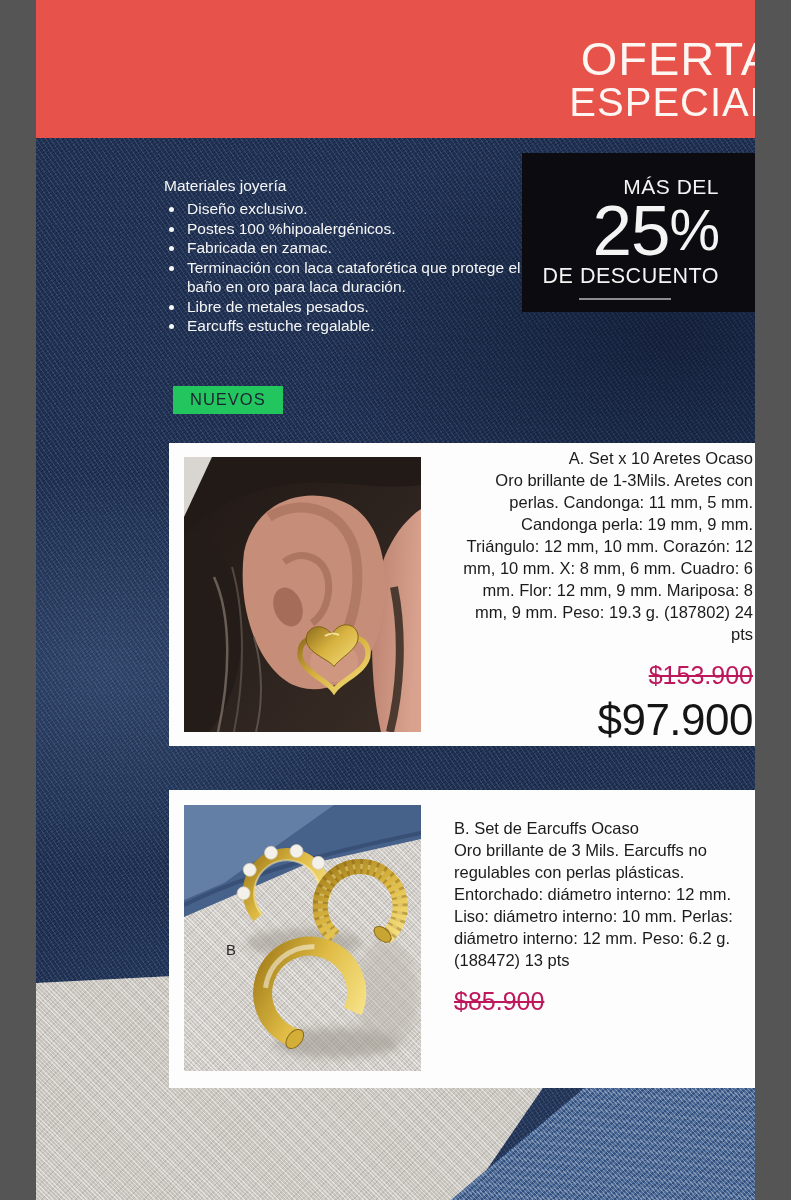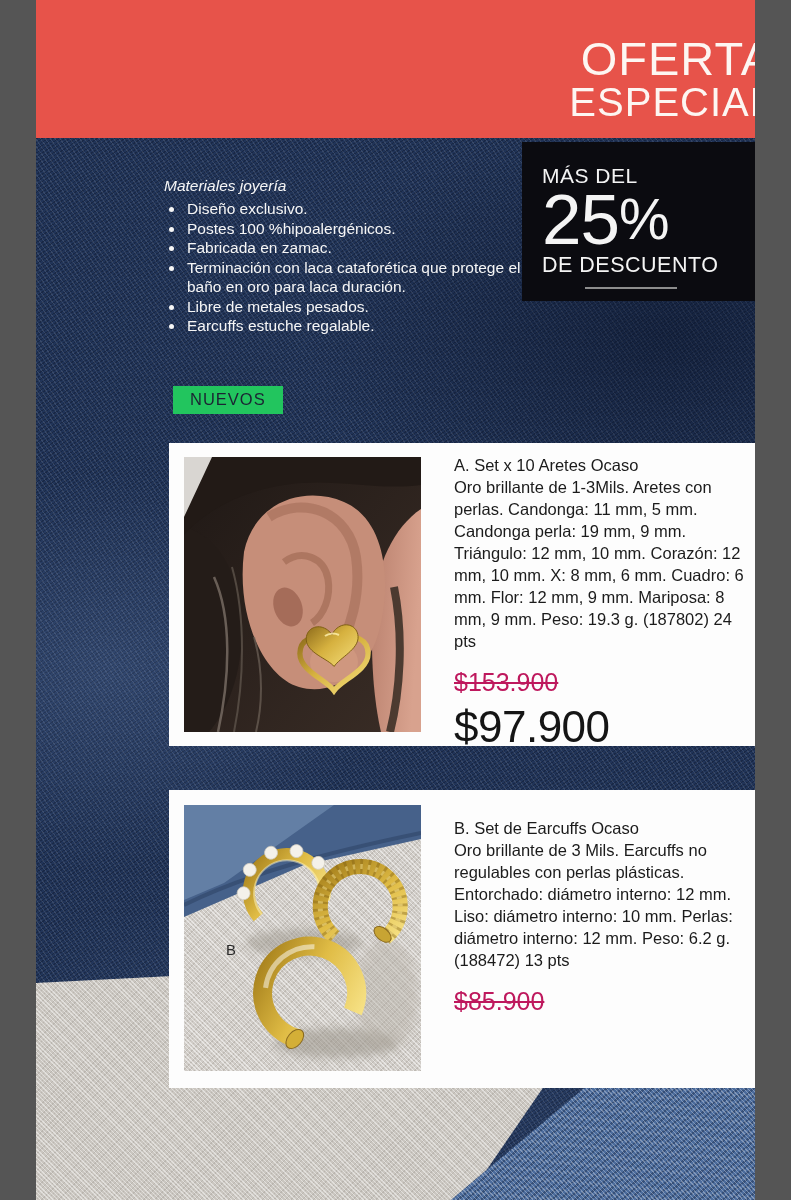--- a/index.html
+++ b/index.html
@@ -37,31 +37,31 @@
       repeating-linear-gradient(-40deg, rgba(20,36,66,.40) 0 2px, transparent 2px 5px);
     clip-path: polygon(731px 938px, 791px 902px, 791px 1200px, 415px 1200px, 555px 1082px);
   }
   
   .banner{position:absolute;left:0;top:0;width:791px;height:138px;background:#e7534a;}
   .banner-title{position:absolute;right:54px;top:36px;text-align:right;color:#fdf6f2;}
   .banner-l1{font-size:47px;line-height:46px;letter-spacing:1px;}
   .banner-l2{font-size:40px;line-height:40px;letter-spacing:1px;}
   
   .discount{
-    position:absolute;top:142px;right:0;width:233px;height:159px;background:#0b0b10;
-    color:#f4f4f4;text-align:left;box-sizing:border-box;padding:22px 36px 0 20px;
+    position:absolute;top:153px;right:0;width:233px;height:159px;background:#0b0b10;
+    color:#f4f4f4;text-align:right;box-sizing:border-box;padding:22px 36px 0 8px;
   }
   .discount-l1{font-size:21px;line-height:24px;letter-spacing:.5px;}
   .discount-value{font-size:71px;line-height:64px;letter-spacing:-1px;}
   .discount-value .pct{font-size:.8em;vertical-align:.09em;}
   .discount-l2{font-size:21.5px;line-height:26px;letter-spacing:.5px;}
   .discount-rule{width:92px;height:2px;background:#8d8d8d;margin:9px auto 0;}
   
   .materials{position:absolute;left:128px;top:176px;width:360px;color:#f6f6f6;}
-  .materials-heading{font-size:15.5px;line-height:20px;font-style:italic;}
+  .materials-heading{font-size:15.5px;line-height:20px;}
   .materials ul{margin:3px 0 8px;padding-left:21px;}
   .materials li{font-size:15.5px;line-height:19.5px;padding-left:2px;}
   
   .nuevos{
     position:absolute;left:137px;top:386px;background:#22c55e;color:#1c2433;
     font-size:16.5px;letter-spacing:1px;padding:4px 17px 5px;
   }
   
   .card{position:absolute;left:133px;width:598px;background:#fdfdfd;}
   .card-a{top:443px;height:303px;}
@@ -70,21 +70,21 @@
   .card-a .card-img{top:14px;width:237px;height:275px;}
   .card-b .card-img{top:15px;width:237px;height:266px;
     background-color:#d0ccc7;
     background-image:
       repeating-linear-gradient(45deg, rgba(255,255,255,.5) 0 1px, transparent 1px 3px),
       repeating-linear-gradient(-45deg, rgba(125,118,108,.22) 0 1px, transparent 1px 4px);
   }
   .card-img svg{position:absolute;inset:0;width:100%;height:100%;display:block;}
   .photo-label{position:absolute;left:42px;top:136px;font-size:15px;color:#2a2a2a;}
   .card-text{position:absolute;left:285px;right:14px;color:#1b1b1b;}
-  .card-a .card-text{top:11px;}
+  .card-a .card-text{top:4px;text-align:right;}
   .card-b .card-text{top:27px;}
   .p-title{font-size:16.5px;line-height:22px;}
   .p-desc{font-size:16.5px;line-height:22px;}
   .p-old{font-size:25px;line-height:30px;margin-top:15px;text-decoration:line-through;text-decoration-thickness:2px;color:#be185d;}
   .p-price{font-size:44px;line-height:50px;margin-top:5px;color:#151515;letter-spacing:-.5px;}
 </style>
 </head>
 <body>
 
 <div class="page">

